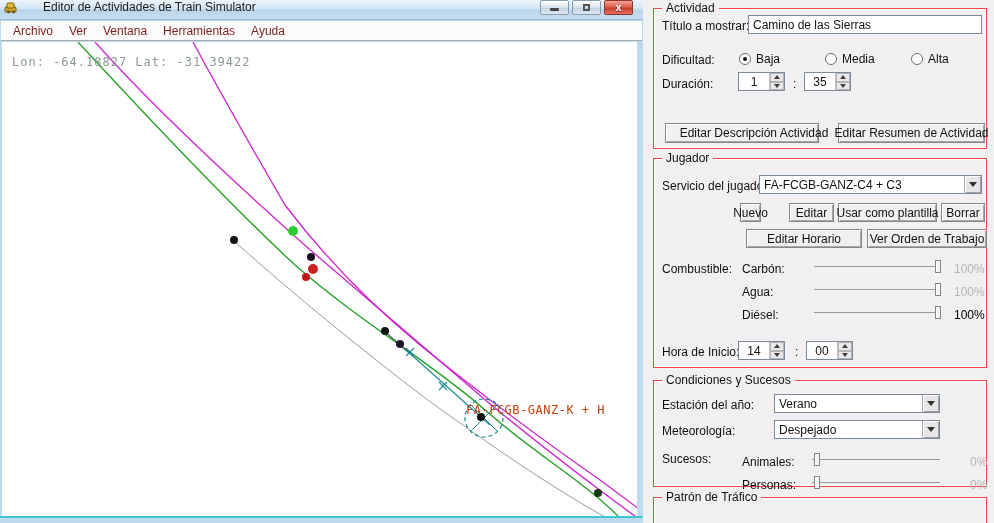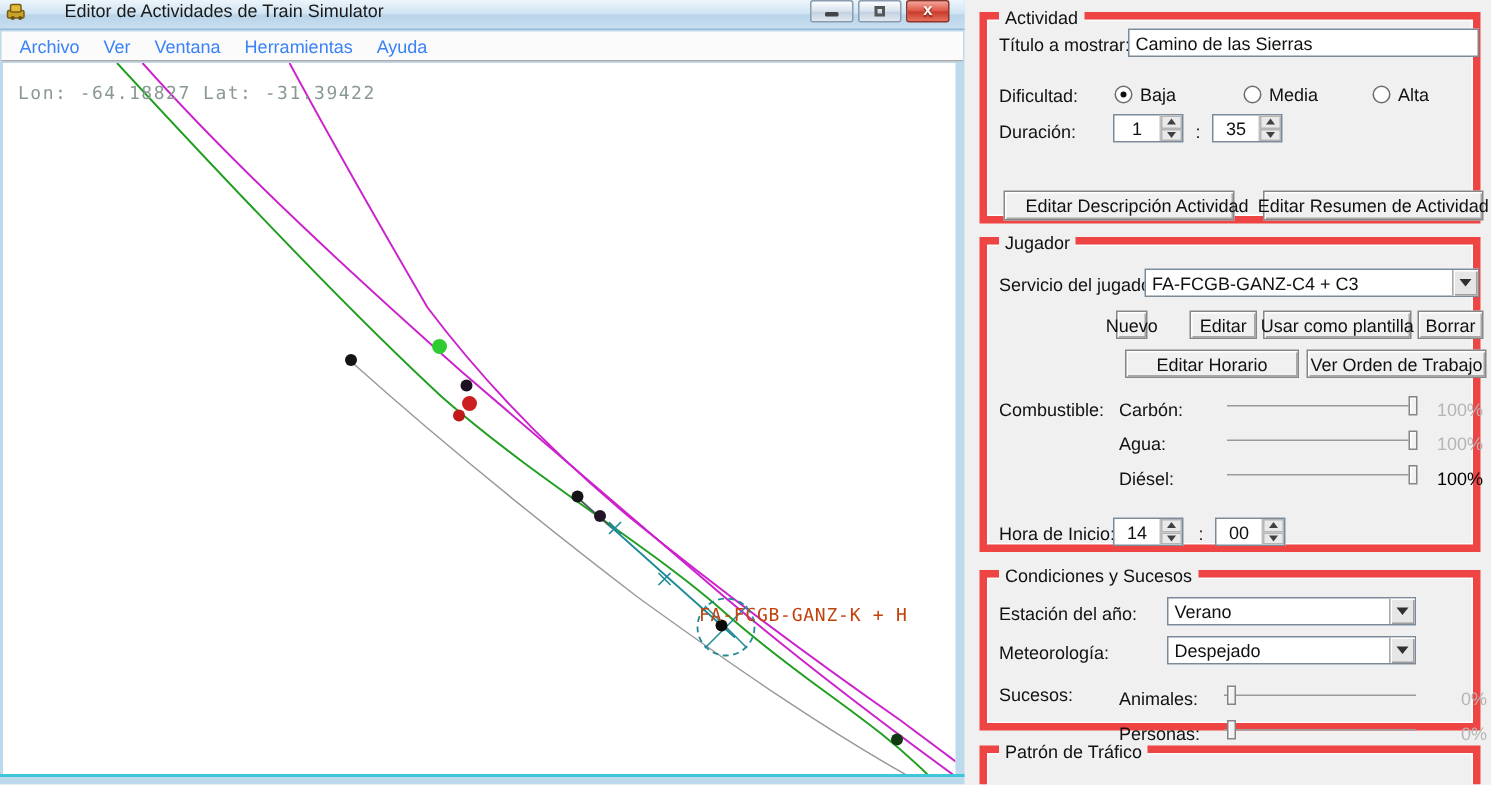--- a/index.html
+++ b/index.html
@@ -16,32 +16,32 @@
   .win-buttons{margin-left:auto;display:flex;gap:3px;padding-right:6px;}
   .win-btn{width:29px;height:15px;border:1px solid #8a9cb0;border-radius:2px;
            background:linear-gradient(180deg,#fdfeff,#d7e1ec 50%,#c3d1e0 55%,#dfe8f1);
            display:flex;align-items:center;justify-content:center;position:relative;}
   .win-btn.close{background:linear-gradient(180deg,#f3a298,#e05c4c 45%,#c83c2c 55%,#e9705e);border-color:#8d3428;}
   .glyph-min{width:9px;height:3px;background:#444;border-radius:1px;margin-top:4px;}
   .glyph-restore{width:7px;height:7px;border:2px solid #555;}
   .glyph-close{color:#fff;font-weight:bold;font-size:11px;line-height:11px;text-shadow:0 1px 1px #7a241a;}
   .menubar{position:absolute;left:1px;top:21px;width:641px;height:20px;background:#fbfbfb;
            border-bottom:1px solid #a9a9a9;display:flex;align-items:center;padding-left:4px;}
-  .menu-item{padding:2px 8px;color:#3b82f6;}
+  .menu-item{padding:2px 8px;color:#7f1d1d;}
   .map-client{position:absolute;left:2px;top:42px;width:635px;height:474px;background:#fff;overflow:hidden;}
   .bottom-accent{position:absolute;left:0;bottom:5px;width:100%;height:2px;background:#3fc6da;}
   .coords{position:absolute;left:10px;top:13px;font-family:"DejaVu Sans Mono",monospace;
           color:#8a9896;letter-spacing:1px;white-space:pre;}
   .route-label{position:absolute;left:464px;top:361px;font-family:"DejaVu Sans Mono",monospace;
                color:#0a8a8a;letter-spacing:0.5px;white-space:pre;}
   .map-svg{position:absolute;left:0;top:0;}
 
   
   .side-panel{position:absolute;left:645px;top:0;width:349px;height:523px;background:#f0f0f0;overflow:hidden;}
-  .group{position:absolute;border:5px solid #ef4444;box-shadow:inset 0 0 0 1px #fdfdfd;}
+  .group{position:absolute;border:1px solid #ef4444;box-shadow:inset 0 0 0 1px #fdfdfd;}
   .group-label{position:absolute;top:-8px;left:8px;background:#f0f0f0;padding:0 4px;white-space:nowrap;}
   .lbl{position:absolute;white-space:nowrap;color:#111;}
   .tfield{position:absolute;background:#fff;border:1px solid #7a8a99;padding:1px 4px;
           display:flex;align-items:center;overflow:hidden;white-space:nowrap;}
   .btn{position:absolute;background:#f0f0f0;border:1px solid #878787;
        box-shadow:inset 1px 1px 0 #ffffff,inset -1px -1px 0 #a7a7a7;
        display:flex;align-items:center;justify-content:center;white-space:nowrap;cursor:default;}
   .radio-opt{position:absolute;display:flex;align-items:center;gap:5px;}
   .radio{width:12px;height:12px;border-radius:50%;border:1px solid #6d6d6d;background:#fff;position:relative;flex:none;}
   .radio.checked::after{content:"";position:absolute;left:3px;top:3px;width:4px;height:4px;border-radius:50%;background:#111;}

